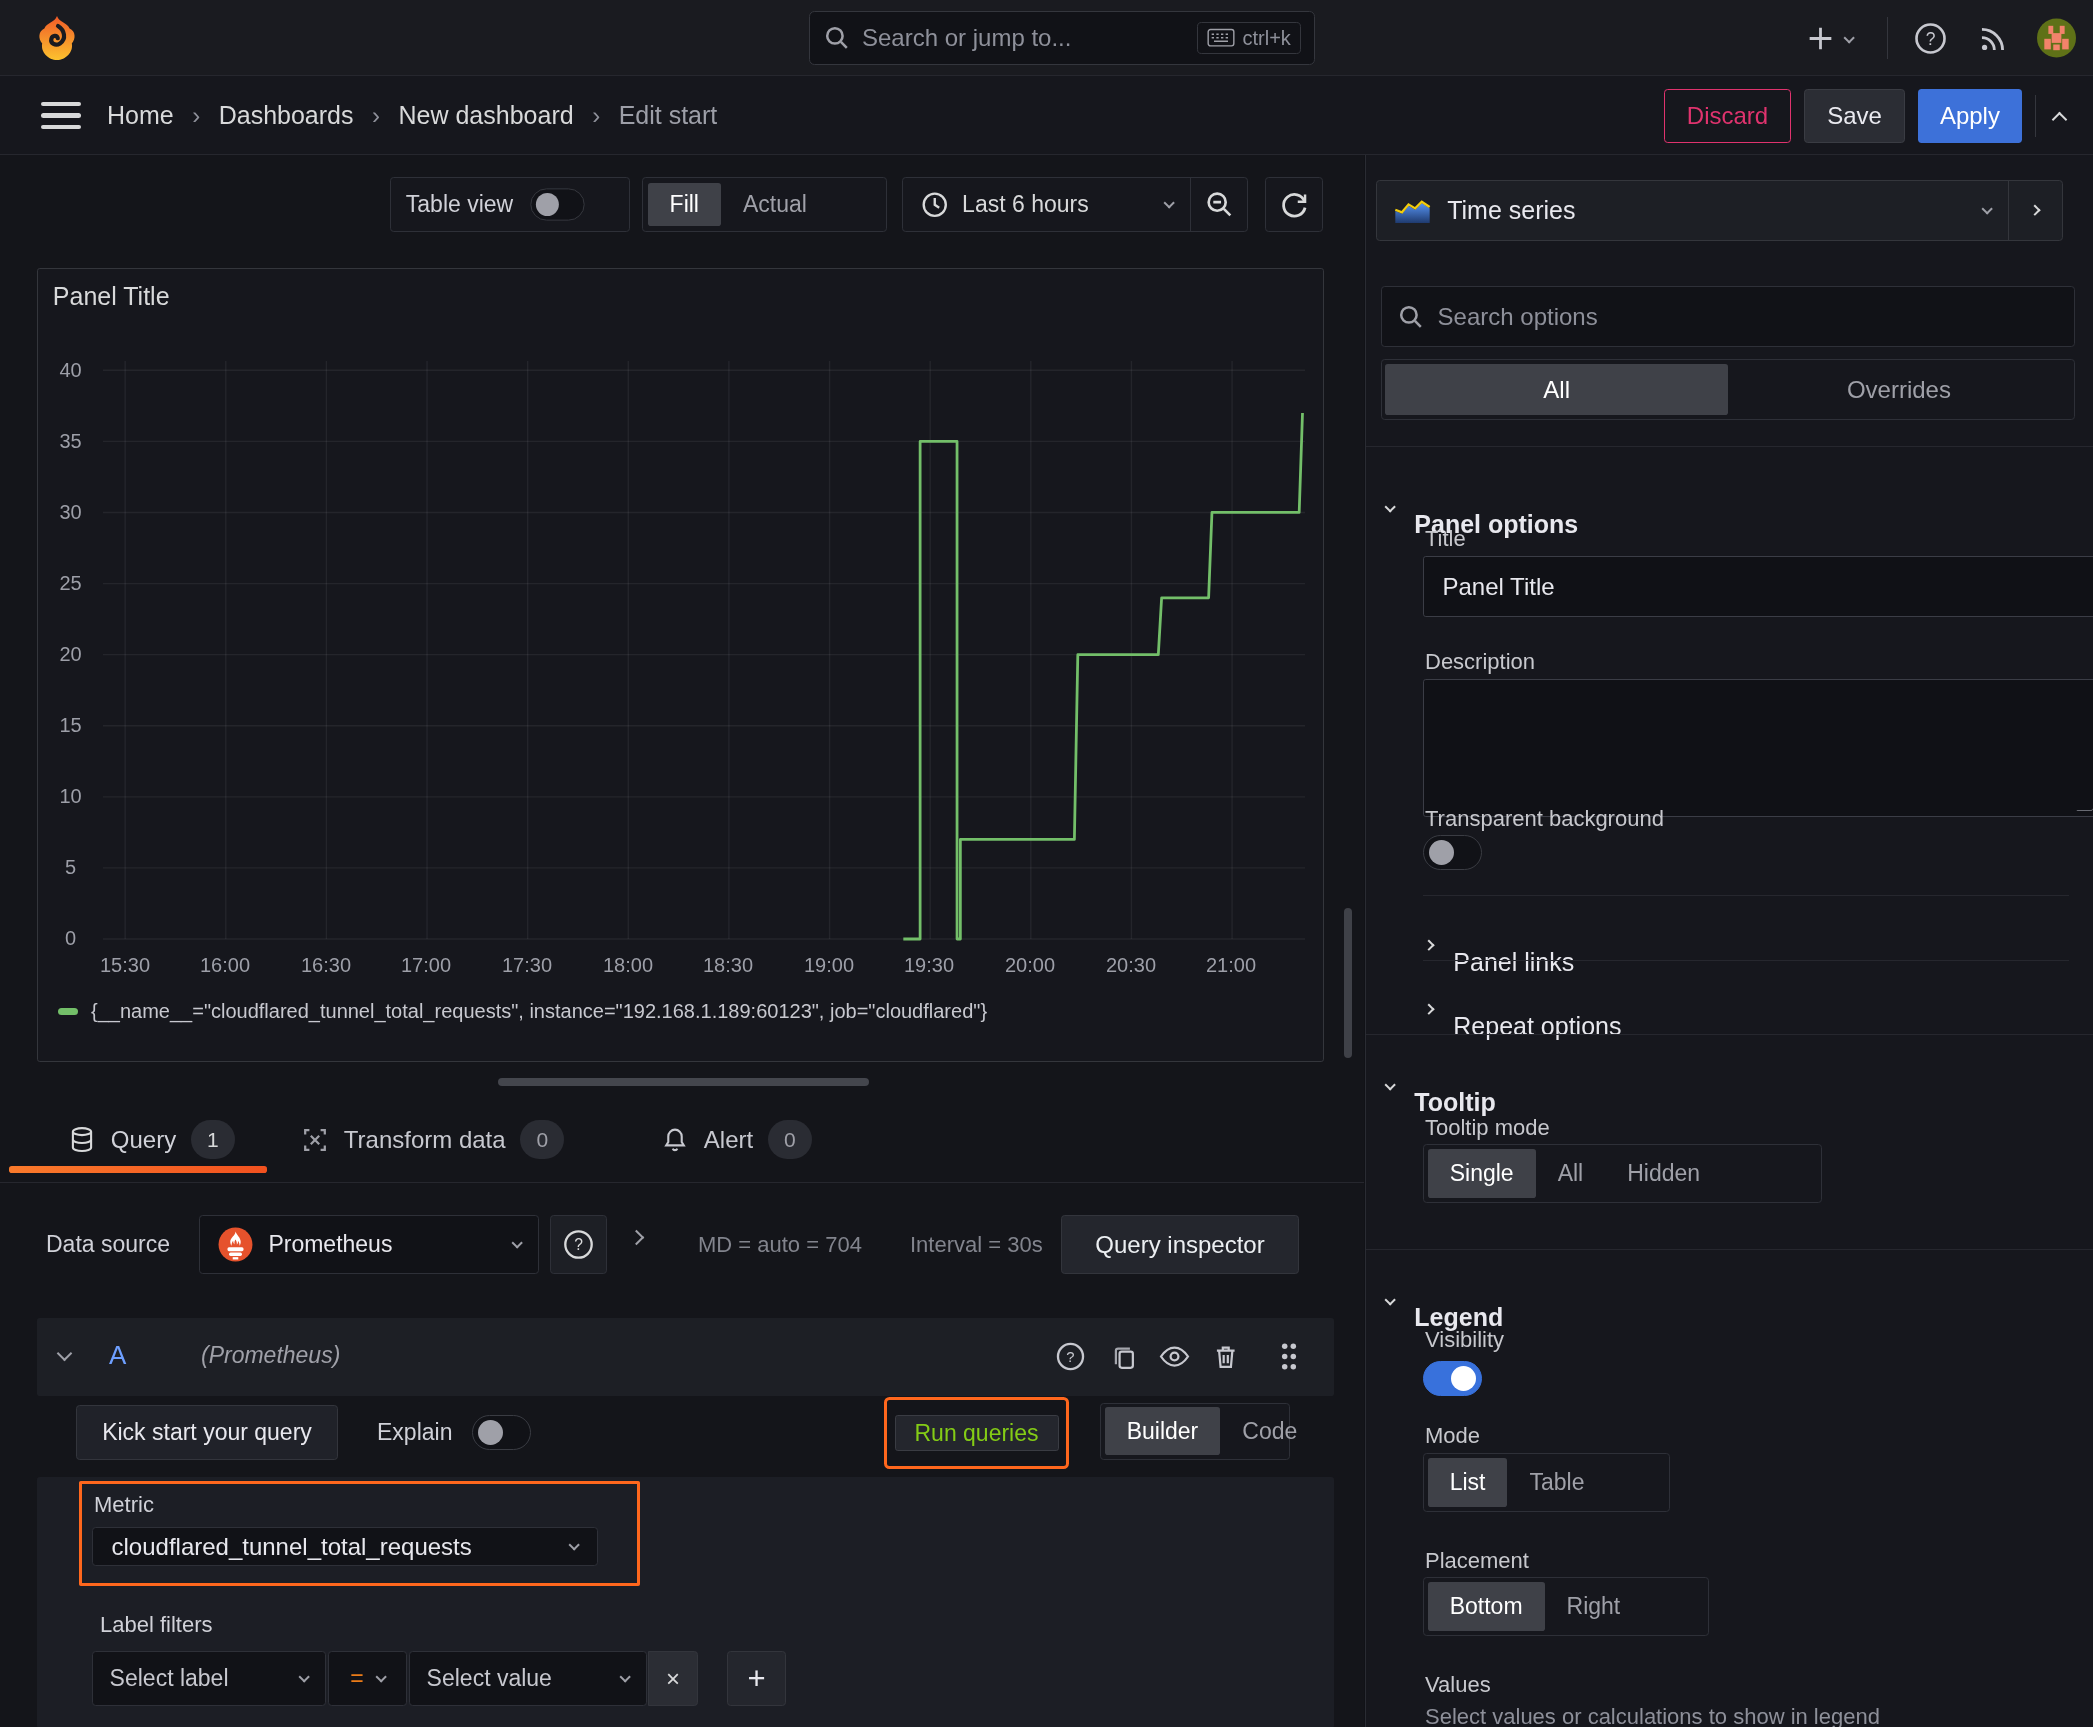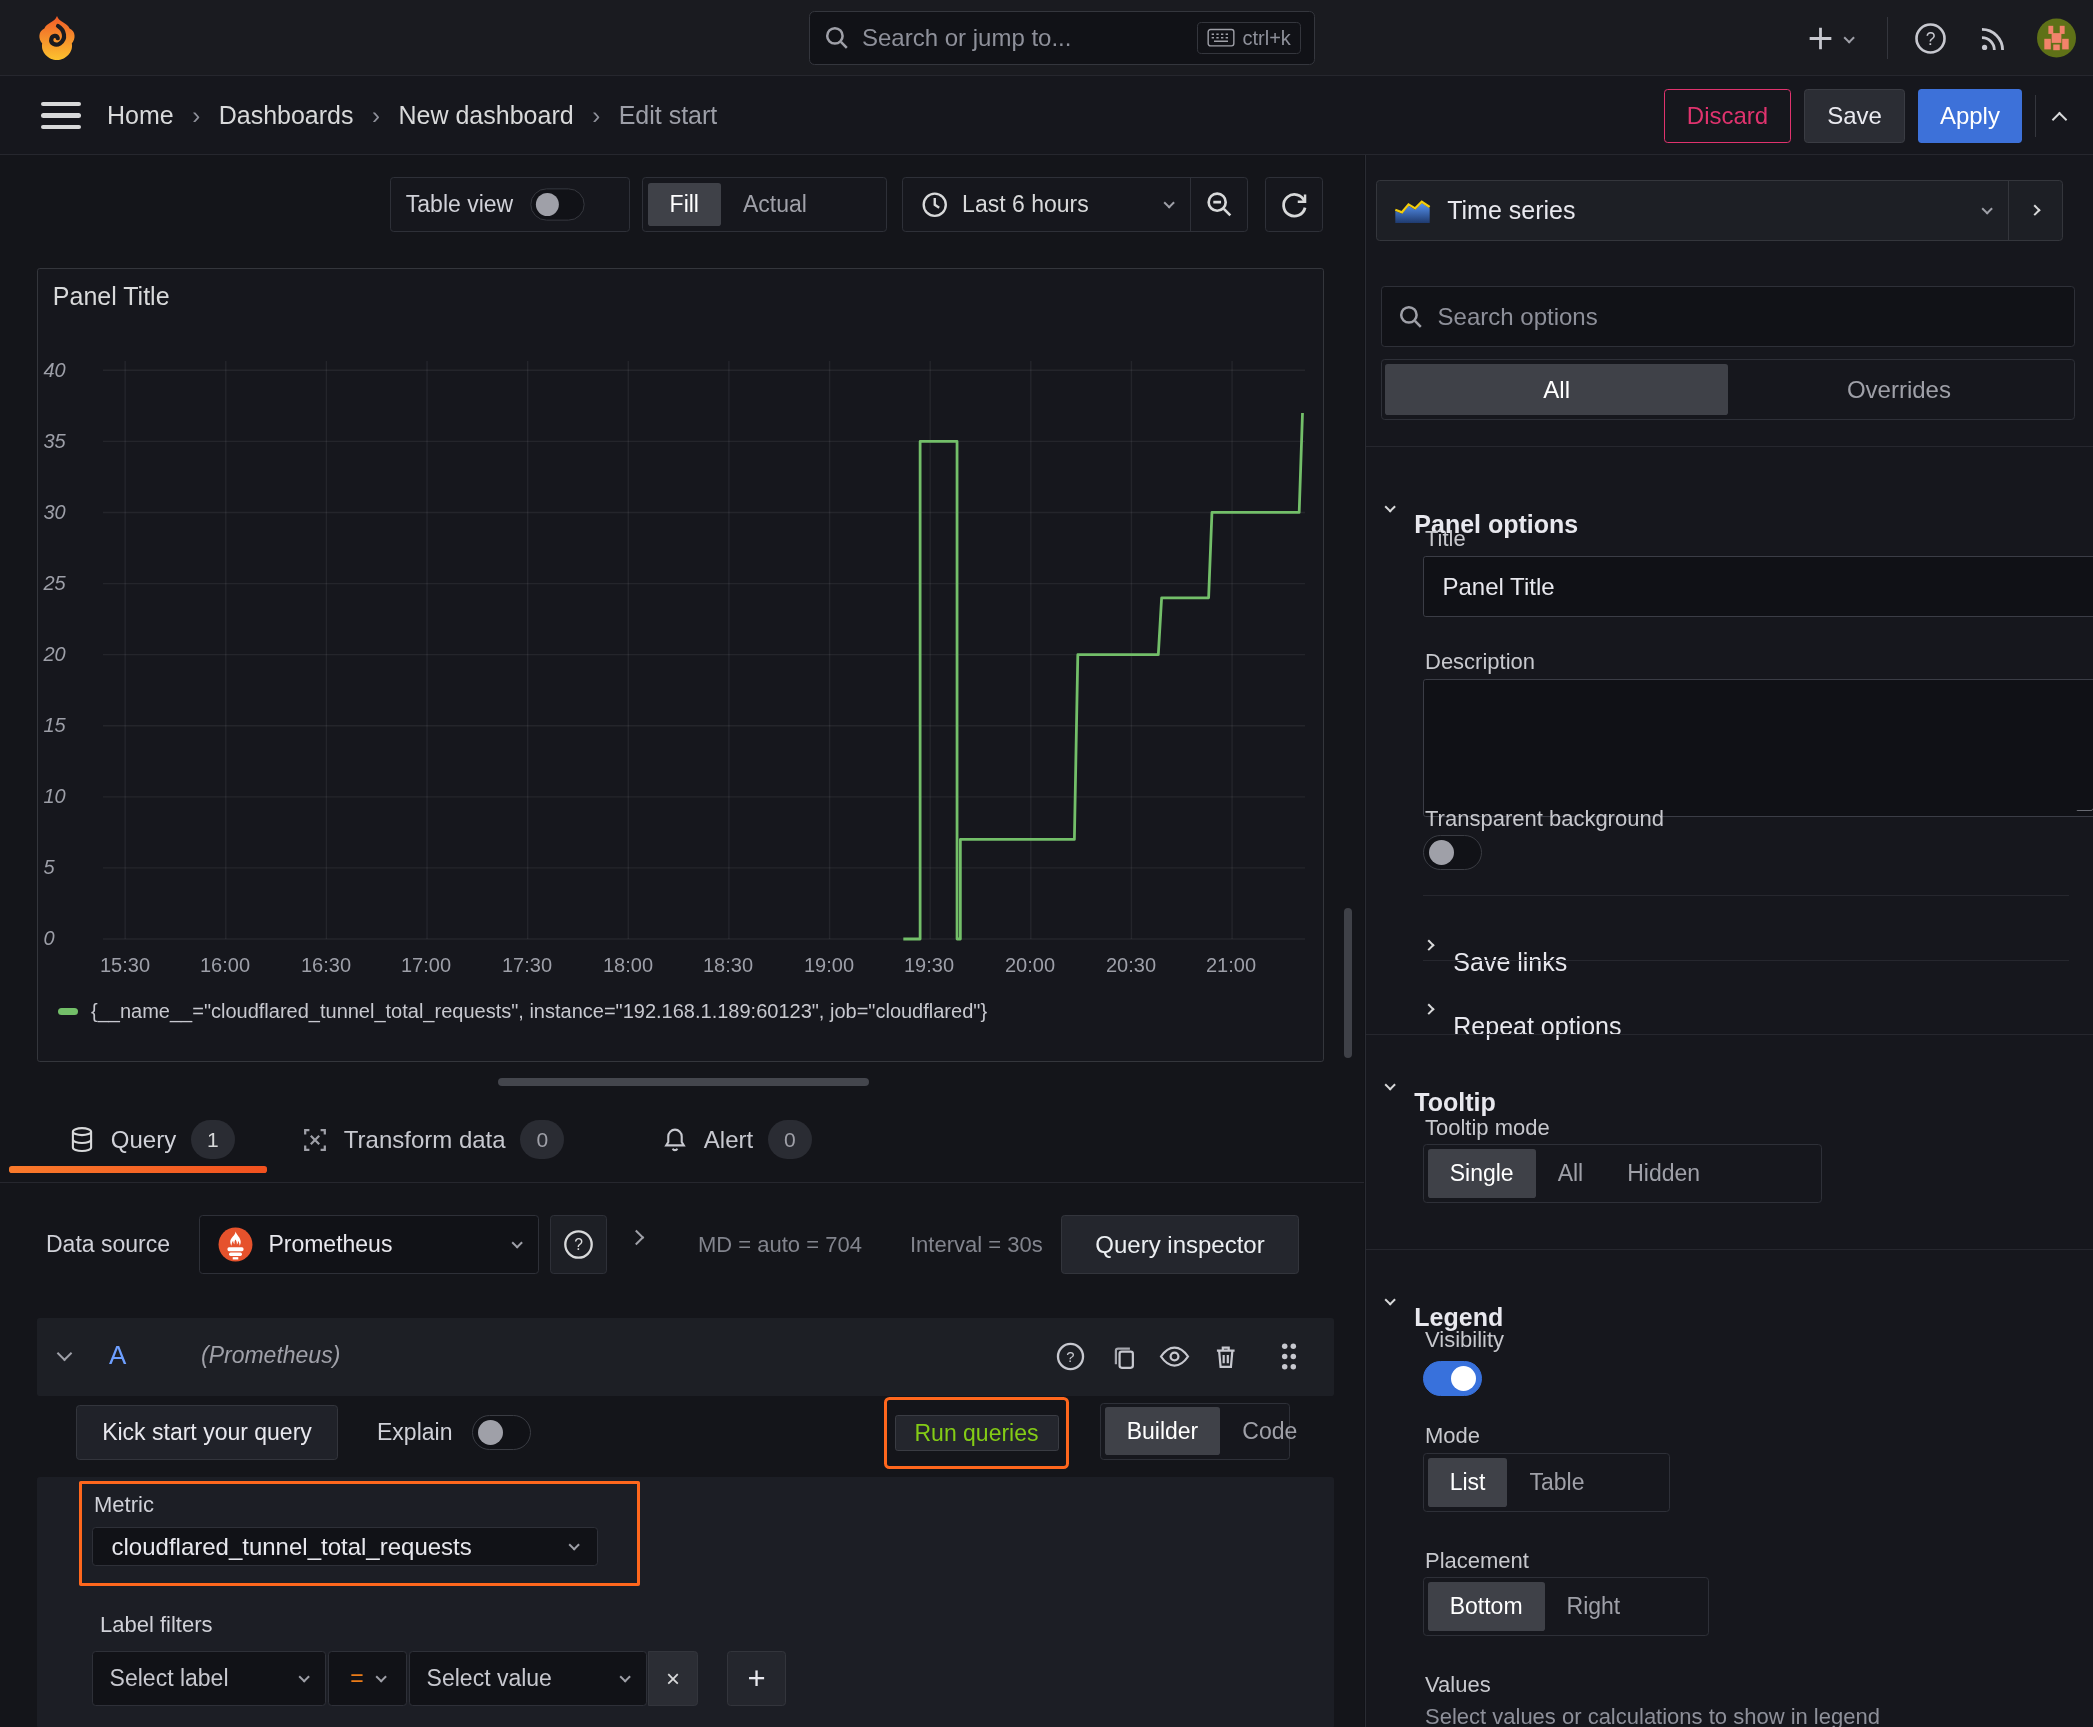--- a/index.html
+++ b/index.html
@@ -48,21 +48,21 @@
   .seg-opt.active { background:#3f4148; color:#ffffff; }
   #timepicker { left:902px; top:22px; width:346px; height:55px; }
   #timepicker .main { display:flex; align-items:center; gap:13px; padding:0 16.6px; flex:1; font-size:23px; color:#d8d9da; }
   #timepicker .zoomo { width:57px; height:100%; border-left:1.4px solid #2e3038; display:flex; align-items:center; justify-content:center; }
   #refreshbtn { left:1265px; top:22px; width:58px; height:55px; justify-content:center; }
 
   
   #chartpanel { position:absolute; left:37px; top:113px; width:1287px; height:794px; border:1.4px solid #34363c; border-radius:2.8px; background:#16171d; }
   #panel-title { position:absolute; left:14.8px; top:13px; font-size:25px; color:#d8d9da; }
   #chart-svg { position:absolute; left:65px; top:92px; }
-  .ytick { position:absolute; width:54px; text-align:left; font-size:20px; color:#9d9fa8;font-style:italic; }
+  .ytick { position:absolute; width:54px; text-align:center; font-size:20px; color:#9d9fa8; }
   .xtick { position:absolute; width:92px; text-align:center; font-size:20px; color:#9d9fa8; }
   #legend-row { position:absolute; left:20px; top:731px; display:flex; align-items:center; gap:13px; }
   #legend-swatch { width:20px; height:7.4px; border-radius:3.7px; background:#73bf69; }
   #legend-label { font-size:20px; color:#c7c8cf; }
 
   #dragbar { position:absolute; left:498px; top:923px; width:371px; height:8.3px; border-radius:4.6px; background:#44464d; }
   #vscroll { position:absolute; left:1344px; top:753px; width:8.3px; height:150px; border-radius:4.6px; background:#3f4148; }
 
   
   #tabsrow { position:absolute; left:0; top:952px; width:1364px; height:76px; border-bottom:0.9px solid #26272e; }
@@ -539,21 +539,21 @@
   <div id="desc-handle"></div>
 
   <div class="fld-lbl" style="top:651px;">Transparent background</div>
   <span id="tb-toggle" class="toggle">
       <span class="knob"></span>
     </span>
 
   <div class="hdiv inset" style="top:740px;"></div>
   <div class="sect-head" style="top:759px; left:59px;">
     <span class="chv r sm w"></span>
-    <span class="t" style="font-weight:normal;">Save links</span>
+    <span class="t" style="font-weight:normal;">Panel links</span>
   </div>
   <div class="hdiv inset" style="top:805px;"></div>
   <div class="sect-head" style="top:823px; left:59px;">
     <span class="chv r sm w"></span>
     <span class="t" style="font-weight:normal;">Repeat options</span>
   </div>
 
   <div class="hdiv" style="top:879px;"></div>
   <div class="sect-head" style="top:899px;">
     <span class="chv sm w"></span>

